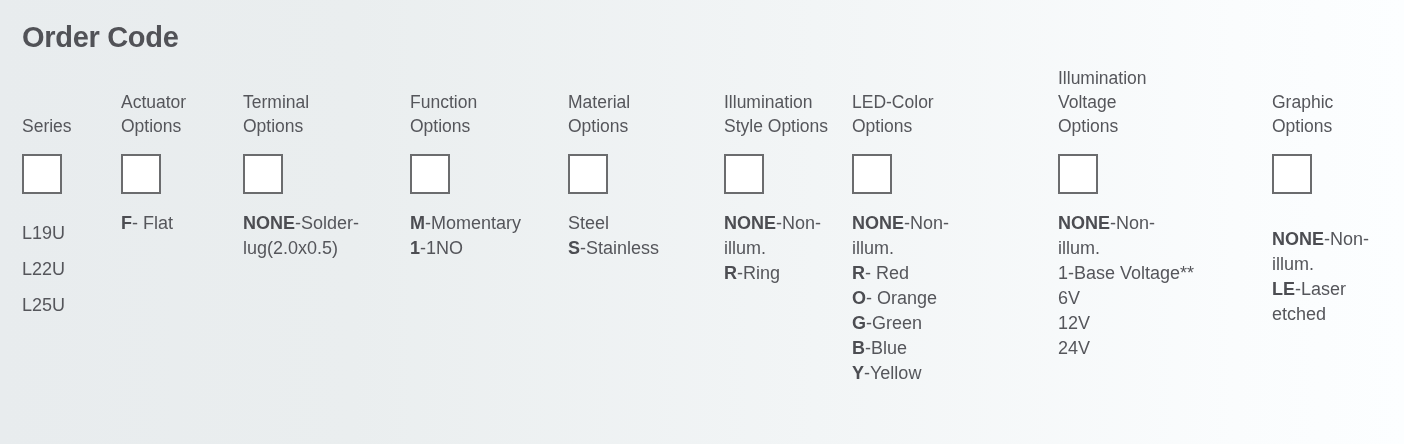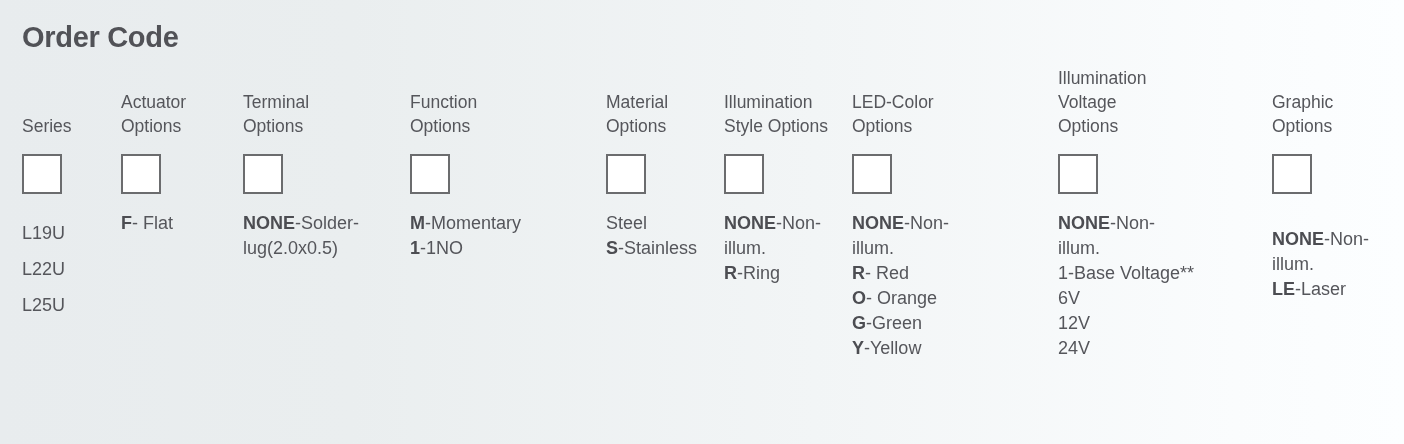--- a/index.html
+++ b/index.html
@@ -75,21 +75,21 @@
       </div>
       <div class="col col-function" style="left: 410px; width: 170px;">
         <div class="col-header">Function
 Options</div>
         <div class="code-box"></div>
         <div class="col-options">
           <div class="opt-line"><b>M</b><span>-Momentary</span></div>
           <div class="opt-line"><b>1</b><span>-1NO</span></div>
         </div>
       </div>
-      <div class="col col-material" style="left: 606px; width: 142px;">
+      <div class="col col-material" style="left: 568px; width: 142px;">
         <div class="col-header">Material
 Options</div>
         <div class="code-box"></div>
         <div class="col-options">
           <div class="opt-line"><b></b><span>Steel</span></div>
           <div class="opt-line"><b>S</b><span>-Stainless</span></div>
         </div>
       </div>
       <div class="col col-illumination-style" style="left: 724px; width: 158px;">
         <div class="col-header">Illumination
@@ -104,20 +104,21 @@
       <div class="col col-led-color" style="left: 852px; width: 172px;">
         <div class="col-header">LED-Color
 Options</div>
         <div class="code-box"></div>
         <div class="col-options">
           <div class="opt-line"><b>NONE</b><span>-Non-</span></div>
           <div class="opt-line"><b></b><span>illum.</span></div>
           <div class="opt-line"><b>R</b><span>- Red</span></div>
           <div class="opt-line"><b>O</b><span>- Orange</span></div>
           <div class="opt-line"><b>G</b><span>-Green</span></div>
+          <div class="opt-line"><b>B</b><span>-Blue</span></div>
           <div class="opt-line"><b>Y</b><span>-Yellow</span></div>
         </div>
       </div>
       <div class="col col-illumination-voltage" style="left: 1058px; width: 210px;">
         <div class="col-header">Illumination
 Voltage
 Options</div>
         <div class="code-box"></div>
         <div class="col-options">
           <div class="opt-line"><b>NONE</b><span>-Non-</span></div>
@@ -129,16 +130,17 @@
         </div>
       </div>
       <div class="col col-graphic" style="left: 1272px; width: 132px;">
         <div class="col-header">Graphic
 Options</div>
         <div class="code-box"></div>
         <div class="col-options">
           <div class="opt-line"><b>NONE</b><span>-Non-</span></div>
           <div class="opt-line"><b></b><span>illum.</span></div>
           <div class="opt-line"><b>LE</b><span>-Laser</span></div>
+          <div class="opt-line"><b></b><span>etched</span></div>
         </div>
       </div>
     </div>
 </div>
 
 </body></html>

